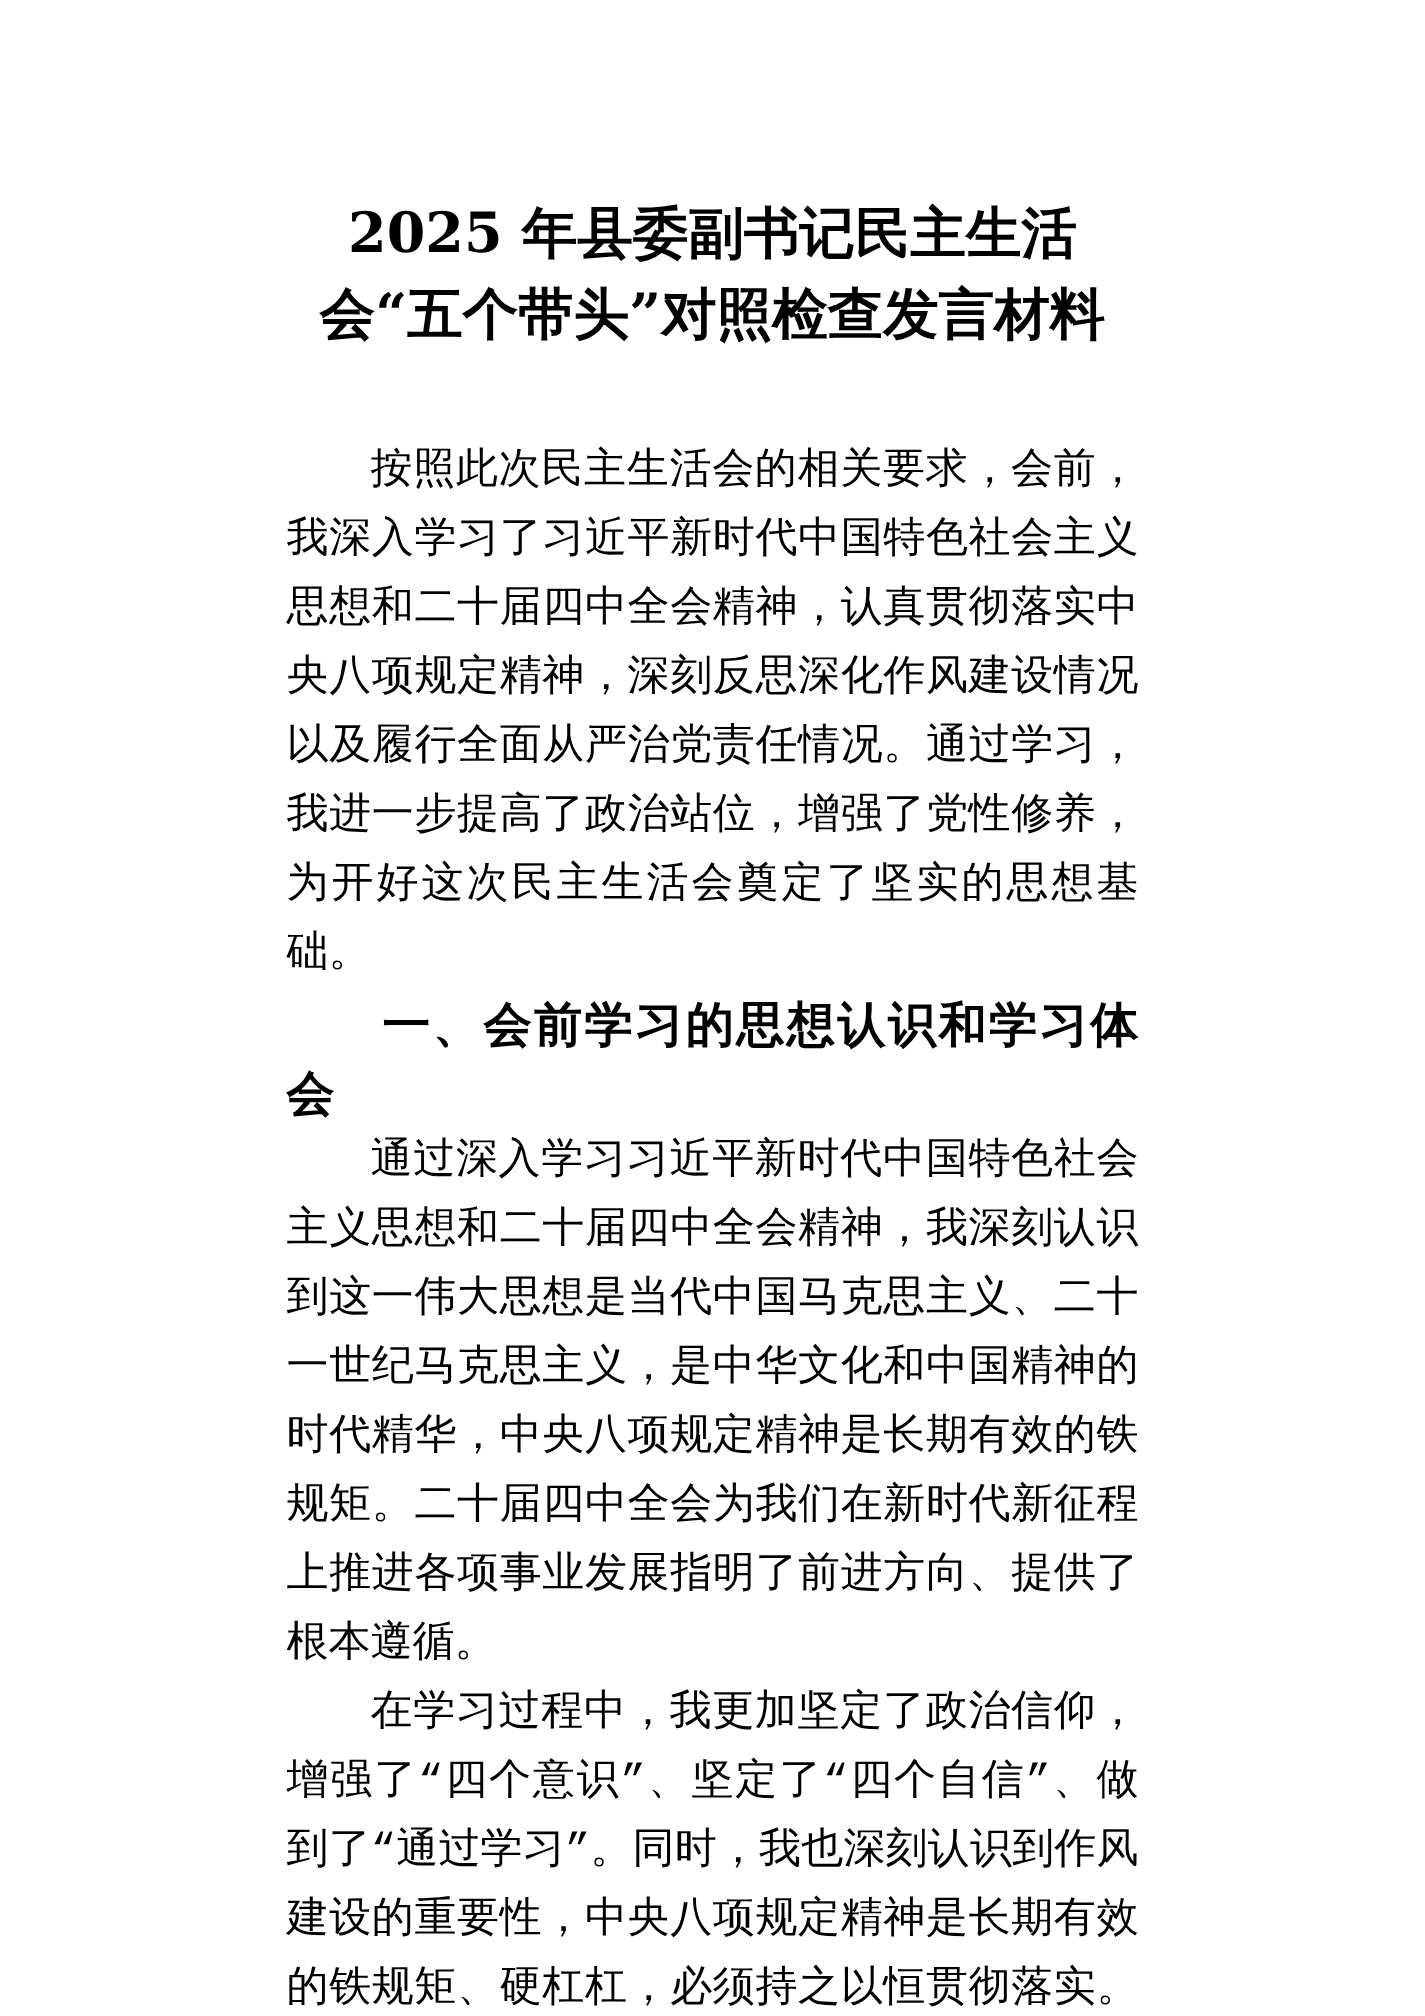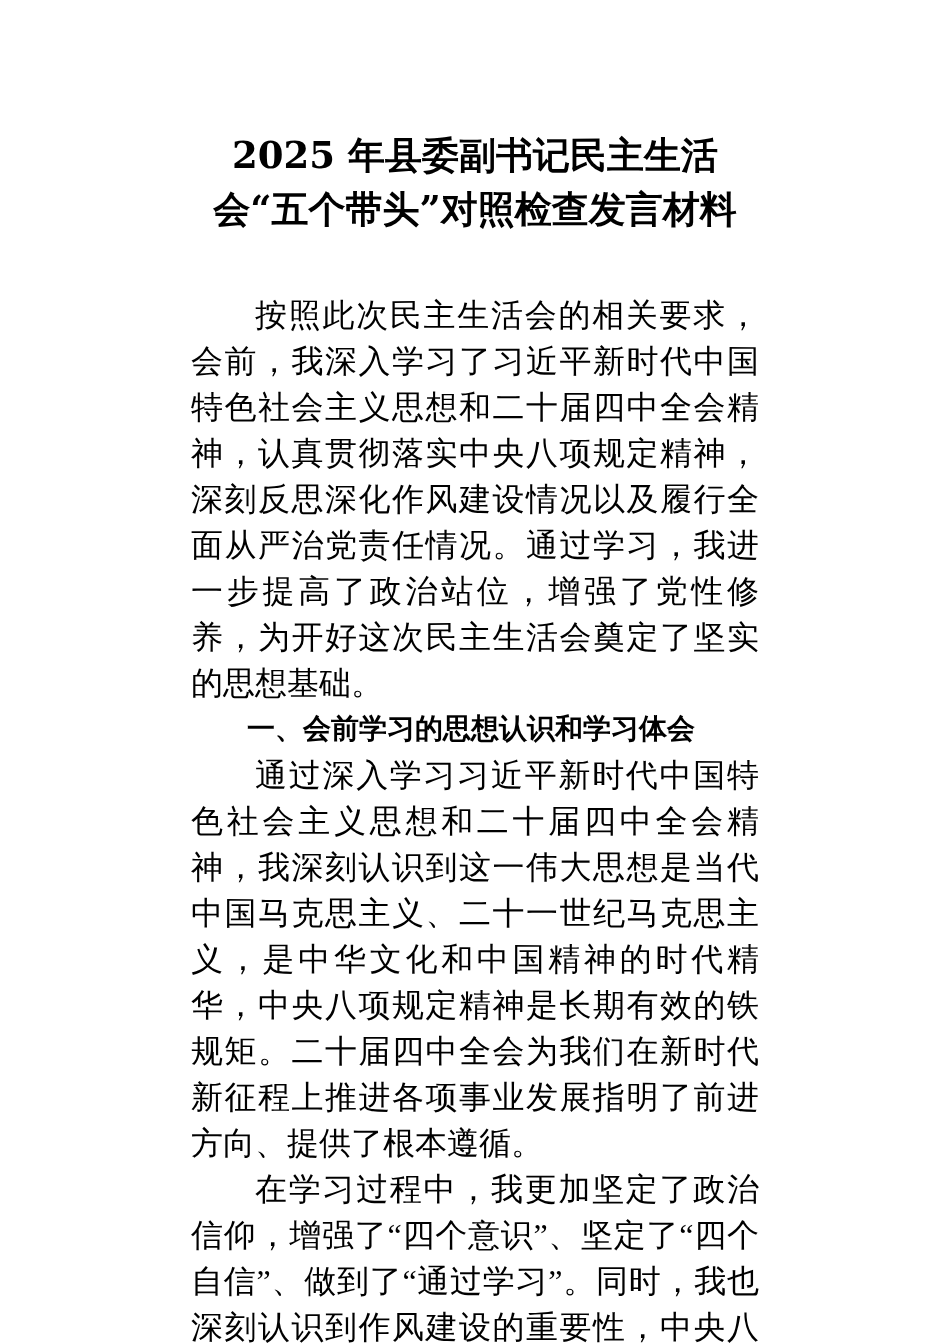--- a/index.html
+++ b/index.html
@@ -23,32 +23,32 @@
     font-family: "DejaVu Serif", "Liberation Serif", serif;
     font-weight: bold;
     font-size: 37px;
     line-height: 54px;
     text-align: center;
     color: #000000;
     margin-bottom: 56px;
   }
 
   .body-paragraph {
-    font-family: Liberation Serif, serif;
-    font-size: 32px;
+    font-family: Liberation Mono, monospace;
+    font-size: 28px;
     line-height: 46px;
     text-align: justify;
     text-indent: 2em;
     color: #000000;
   }
 
   .section-heading {
     font-family: "DejaVu Sans", "Liberation Sans", sans-serif;
     font-weight: bold;
-    font-size: 28px;
+    font-size: 32px;
     line-height: 46px;
     text-indent: 2em;
     text-align: justify;
     color: #000000;
   }
 </style>
 </head>
 <body>
 
 <div class="page">

